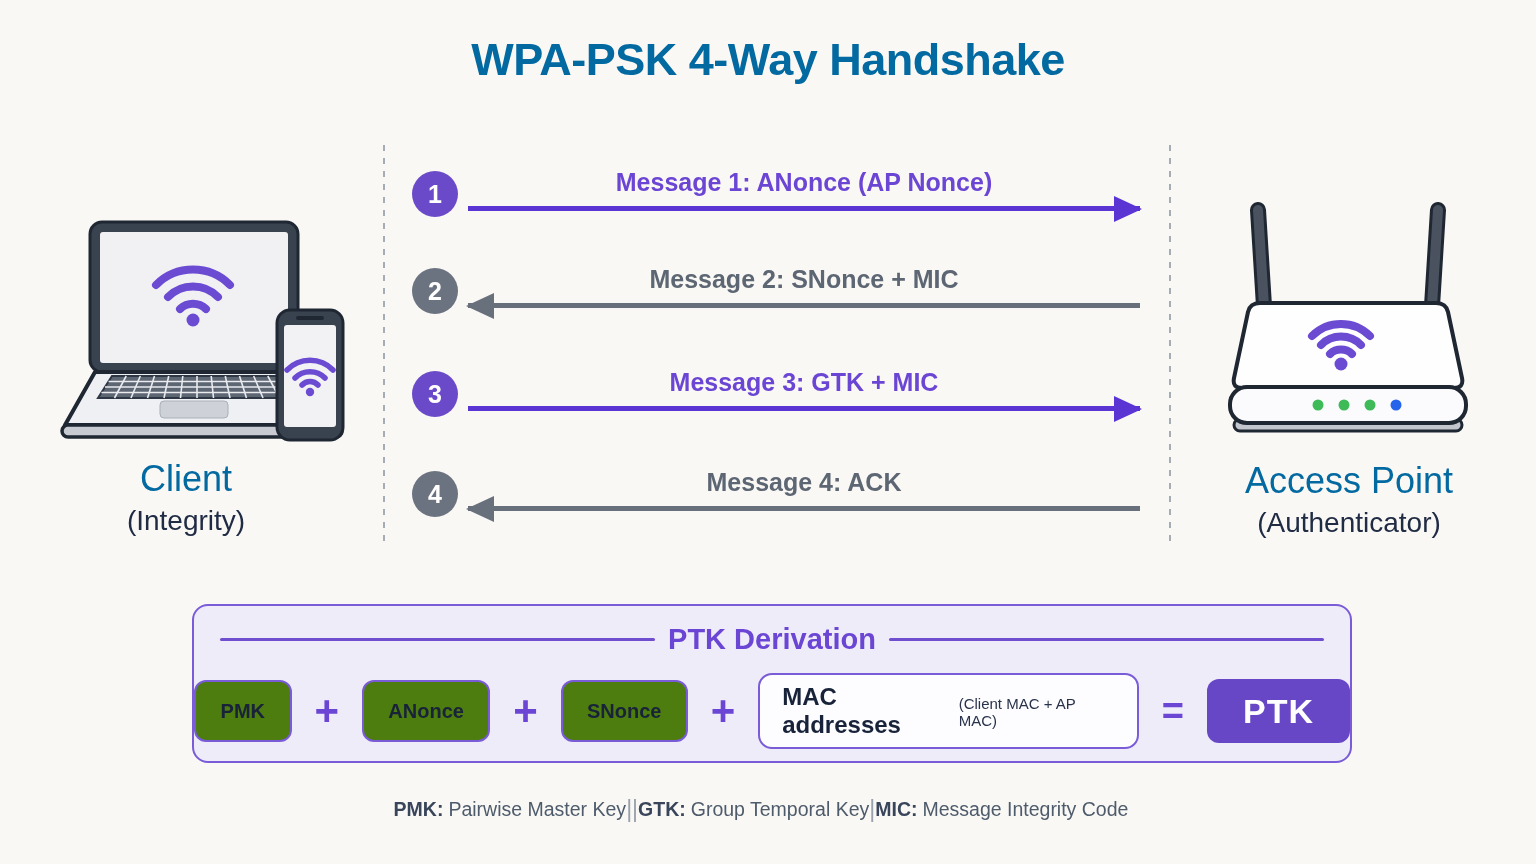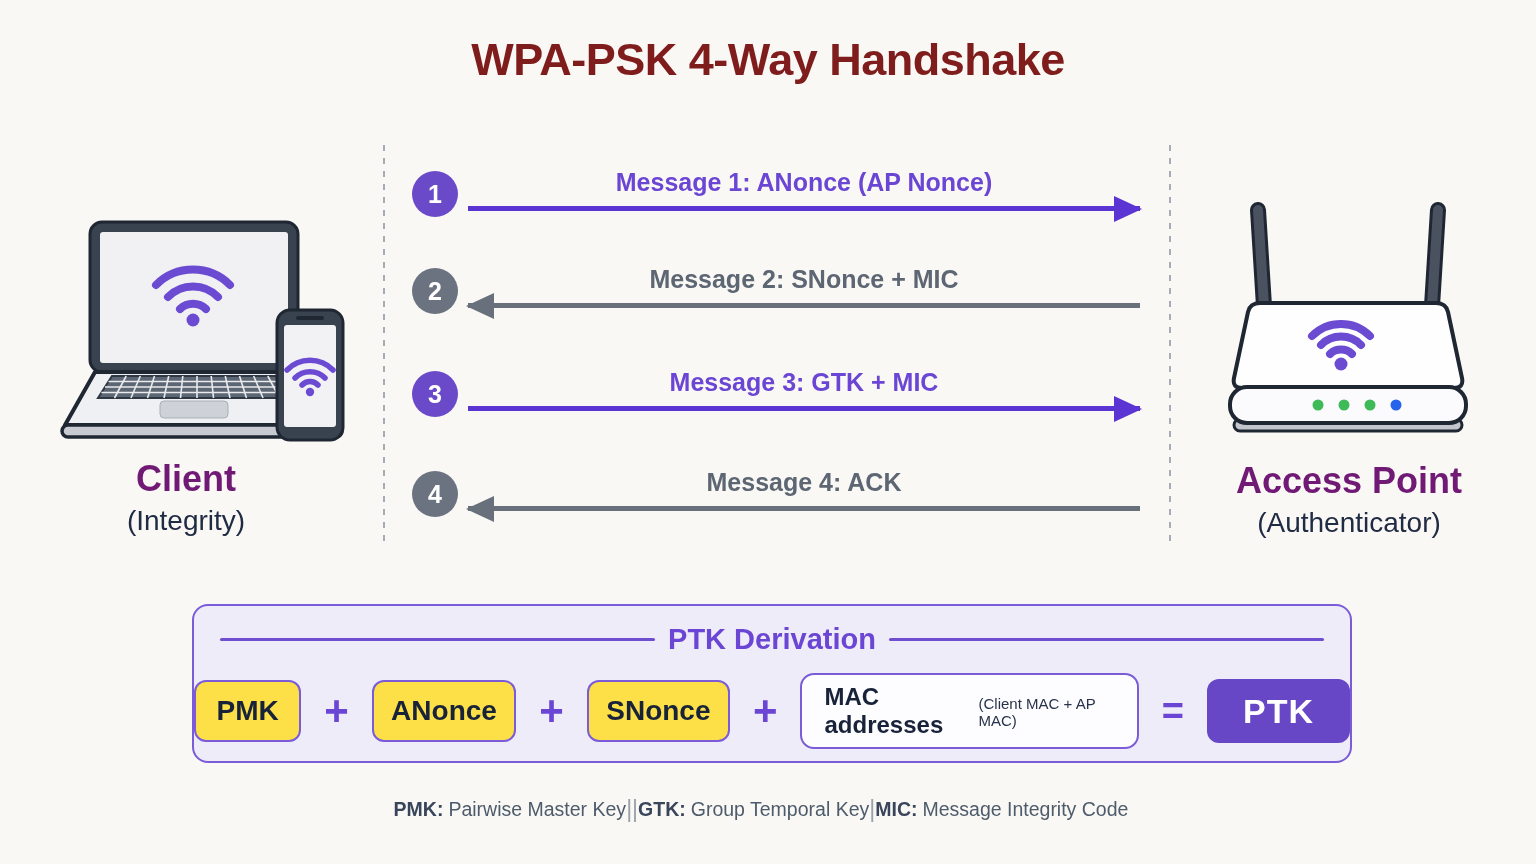--- a/index.html
+++ b/index.html
@@ -10,21 +10,21 @@
     font-family:"Liberation Sans", sans-serif;
     overflow:hidden;
     color:#1b2537;
   }
 
   
   .page-title {
     position:absolute; top:34px; left:0; right:0;
     text-align:center;
     font-size:45px; font-weight:800; letter-spacing:-0.5px;
-    color:#7f1d1d;
+    color:#0369a1;
   }
 
   
   .sequence { position:absolute; left:383px; top:145px; width:788px; height:402px; }
   .dash-line {
     position:absolute; top:0; bottom:0; width:2px;
     background:repeating-linear-gradient(to bottom, #a6acb5 0 6px, transparent 6px 13px);
   }
   .dash-line.left { left:0; }
   .dash-line.right { right:0; }
@@ -58,21 +58,21 @@
   .arrow.dir-right::after { right:-2px; }
   .msg.purple .arrow.dir-right::after { border-left:28px solid #5a35d3; }
   .arrow.dir-left::after { left:-2px; }
   .msg.gray .arrow.dir-left::after { border-right:28px solid #68707c; }
 
   
   .client-figure { position:absolute; left:58px; top:213px; }
   .ap-figure     { position:absolute; left:1218px; top:202px; }
 
   .caption { position:absolute; text-align:center; }
-  .caption .ename { font-size:36px; font-weight:700; color:#701a75; }
+  .caption .ename { font-size:36px; font-weight:400; color:#0369a1; }
   .caption .erole { font-size:28px; font-weight:400; color:#202c44; margin-top:5px; }
   .client-caption { left:36px;  top:458px; width:300px; }
   .ap-caption     { left:1199px; top:460px; width:300px; }
 
   
   .ptk-panel {
     position:absolute; left:192px; top:604px; width:1160px; height:159px;
     background:#efecfa; border:2.5px solid #7a5cd8; border-radius:16px;
   }
   .ptk-header {
@@ -82,22 +82,22 @@
   .ptk-rule { flex:1; height:2.5px; background:#6f4fd0; border-radius:2px; }
   .ptk-title { font-size:29px; font-weight:800; color:#6b46d4; white-space:nowrap; }
 
   .ptk-formula {
     position:absolute; left:0; right:0; top:62px; height:86px;
     display:flex; align-items:center; justify-content:center; gap:23px;
   }
   .operand-box {
     height:62px; min-width:94px; padding:0 25px;
     display:flex; align-items:center; justify-content:center;
-    background:#fde047; border:2px solid #7a5cd8; border-radius:12px;
-    font-size:28px; font-weight:700; color:#18233a;
+    background:#4d7c0f; border:2px solid #7a5cd8; border-radius:12px;
+    font-size:20px; font-weight:700; color:#18233a;
   }
   .mac-box {
     height:76px; padding:6px 22px;
     display:flex; flex-direction:row; align-items:center; justify-content:center;
     background:#fdfdff; border:2px solid #7a5cd8; border-radius:14px;
   }
   .mac-line1 { font-size:24px; font-weight:700; color:#18233a; }
   .mac-line2 { font-size:15px; font-weight:400; color:#28334b; margin-top:2px; }
   .op-plus   { font-size:42px; font-weight:800; color:#6b46d4; line-height:1; }
   .op-equals { font-size:38px; font-weight:800; color:#6b46d4; line-height:1; }

